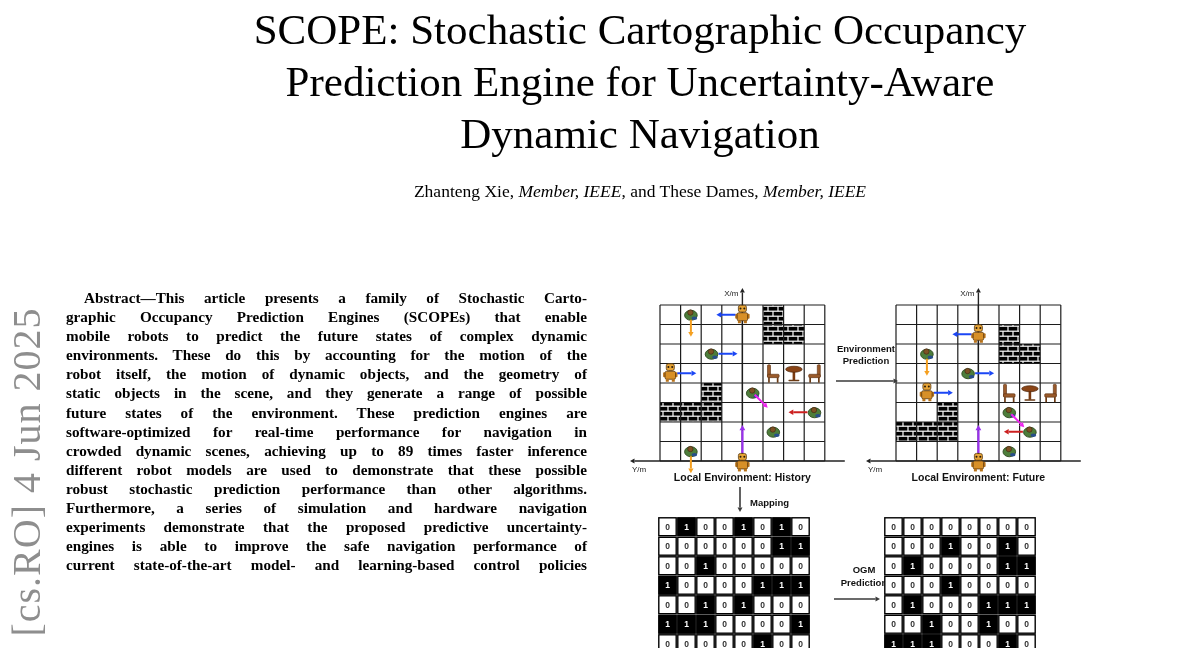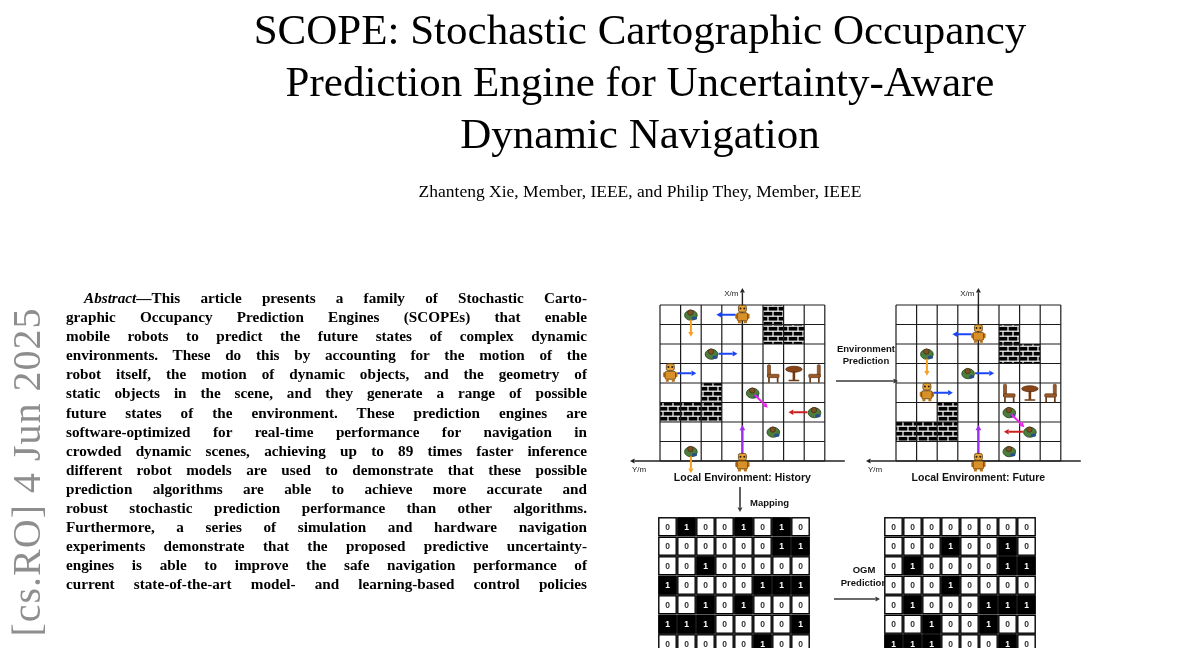--- a/index.html
+++ b/index.html
@@ -10,59 +10,58 @@
     position:absolute;left:-166px;top:451px;width:380px;height:42px;
     transform:rotate(-90deg);
     font-size:40px;letter-spacing:1px;color:#8e8e8e;
     text-align:center;white-space:nowrap;
     font-family:"Liberation Serif", serif;
   }
 
   .title-block{position:absolute;left:40px;top:4px;width:1200px;text-align:center}
   .title-line{font-size:43px;line-height:52px;font-weight:normal}
   .authors{margin-top:20px;font-size:17.5px;line-height:22px}
-  .authors .it{}
+  .authors .it{font-style:italic}
 
   .abstract{
     position:absolute;left:66px;top:288px;width:521px;
     font-weight:bold;font-size:15.2px;line-height:19.1px;
   }
   .abs-line{text-align:justify;text-align-last:justify}
   .abs-line.first{padding-left:18px}
-  .abs-line .lead{font-style:italic}
+  .abs-line .lead{}
 
   #figure{position:absolute;left:600px;top:283px}
   #figure text{font-family:"Liberation Sans", sans-serif}
 </style>
 </head>
 <body>
 
 <div class="arxiv-label">[cs.RO] 4 Jun 2025</div>
 
 <header class="title-block">
   <div>
     <div class="title-line">SCOPE: Stochastic Cartographic Occupancy</div>
     <div class="title-line">Prediction Engine for Uncertainty-Aware</div>
     <div class="title-line">Dynamic Navigation</div>
   </div>
-  <div class="authors" id="authors"><span>Zhanteng Xie, </span><span class="it">Member, IEEE</span><span>, and Philip They, </span><span class="it">Member, IEEE</span></div>
+  <div class="authors" id="authors"><span>Zhanteng Xie, </span><span class="it">Member, IEEE</span><span>, and These Dames, </span><span class="it">Member, IEEE</span></div>
 </header>
 
 <section class="abstract" id="abstract">
     <div class="abs-line first"><span class="lead">Abstract</span>—This article presents a family of Stochastic Carto-</div>
     <div class="abs-line">graphic Occupancy Prediction Engines (SCOPEs) that enable</div>
     <div class="abs-line">mobile robots to predict the future states of complex dynamic</div>
     <div class="abs-line">environments. These do this by accounting for the motion of the</div>
     <div class="abs-line">robot itself, the motion of dynamic objects, and the geometry of</div>
     <div class="abs-line">static objects in the scene, and they generate a range of possible</div>
     <div class="abs-line">future states of the environment. These prediction engines are</div>
     <div class="abs-line">software-optimized for real-time performance for navigation in</div>
     <div class="abs-line">crowded dynamic scenes, achieving up to 89 times faster inference</div>
     <div class="abs-line">different robot models are used to demonstrate that these possible</div>
-    <div class="abs-line">prediction algorithms are able to achieve more accurate and</div>
     <div class="abs-line">robust stochastic prediction performance than other algorithms.</div>
     <div class="abs-line">Furthermore, a series of simulation and hardware navigation</div>
     <div class="abs-line">experiments demonstrate that the proposed predictive uncertainty-</div>
     <div class="abs-line">engines is able to improve the safe navigation performance of</div>
     <div class="abs-line">current state-of-the-art model- and learning-based control policies</div>
   </section>
 
 <svg id="figure" width="600" height="365" viewBox="600 283 600 365">
   <defs>
     <pattern id="brickpat" width="10" height="10" patternUnits="userSpaceOnUse">

